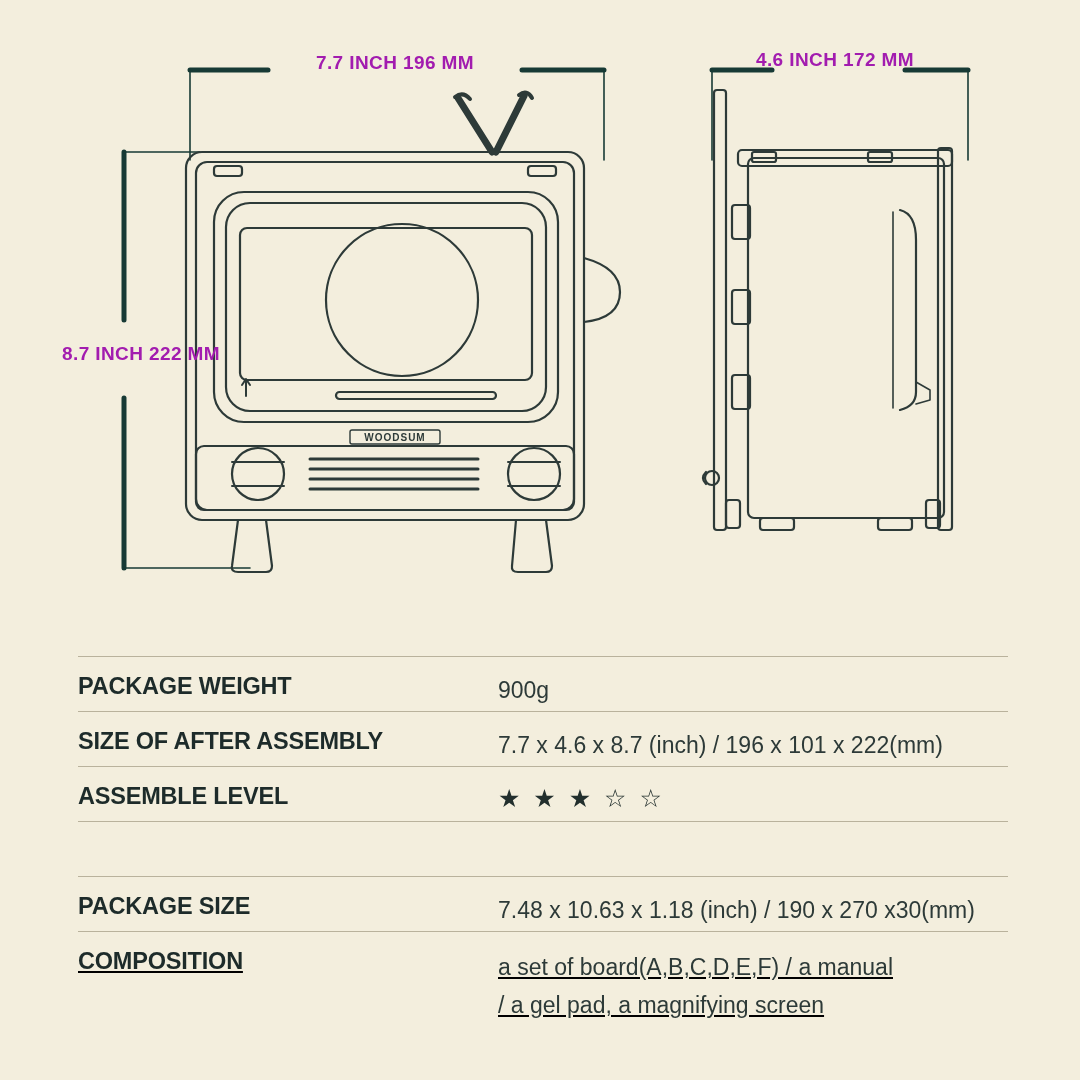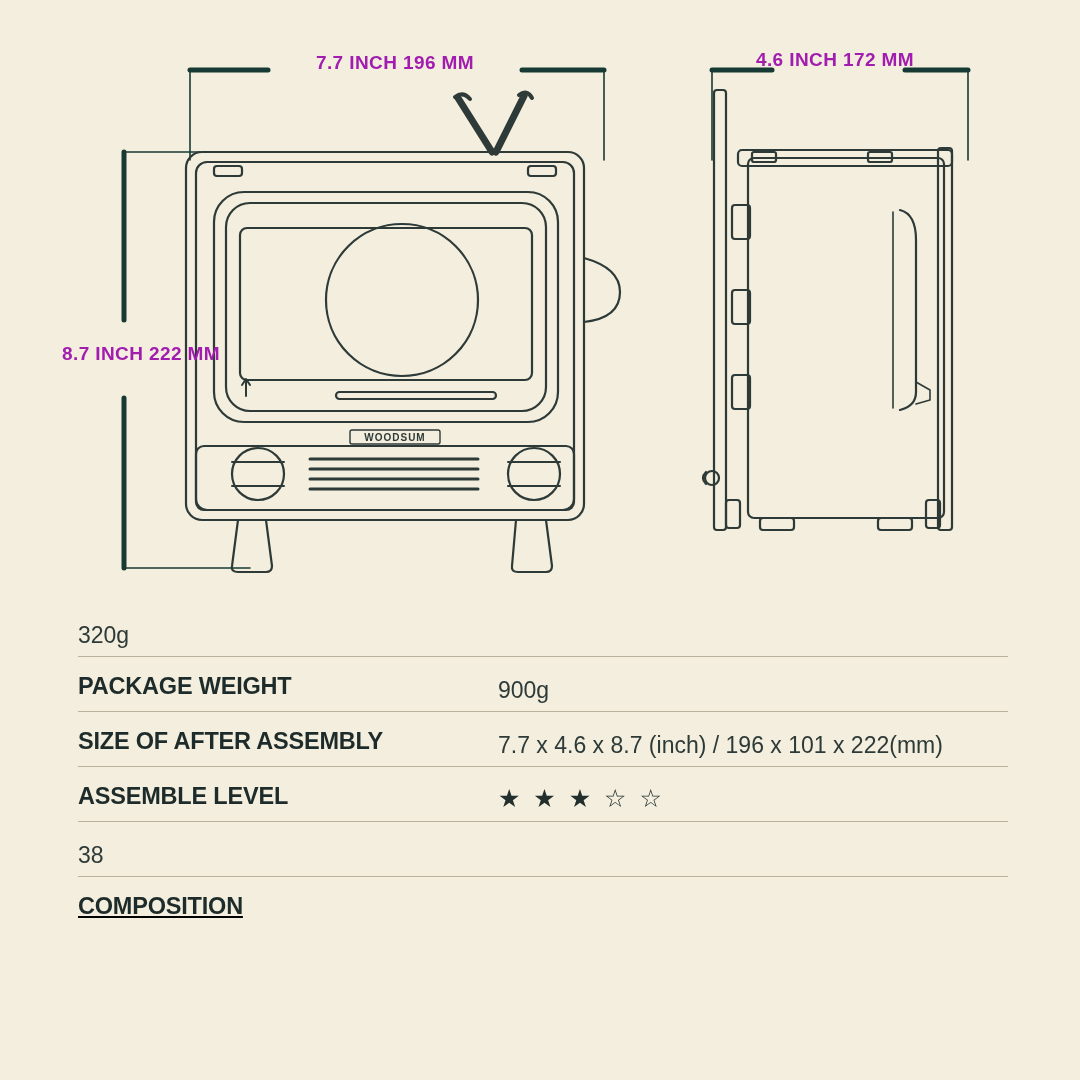--- a/index.html
+++ b/index.html
@@ -196,41 +196,45 @@
     <div class="dim-label" id="dim-width-side">4.6 INCH
 172 MM</div>
 
     <div class="dim-label" id="dim-height">8.7 INCH
 222 MM</div>
   </div>
 
   <div id="spec-table">
 
     <div class="spec-row">
-      <div class="spec-value">320g</div>
     </div>
 
     <div class="spec-row">
       <div class="spec-label">PACKAGE WEIGHT</div>
       <div class="spec-value">900g</div>
     </div>
 
     <div class="spec-row">
       <div class="spec-label">SIZE OF AFTER ASSEMBLY</div>
       <div class="spec-value">7.7 x 4.6 x 8.7 (inch) / 196 x 101 x 222(mm)</div>
     </div>
 
     <div class="spec-row">
       <div class="spec-label">ASSEMBLE LEVEL</div>
       <div class="spec-value stars">★ ★ ★ ☆ ☆</div>
     </div>
 
     <div class="spec-row">
-      <div class="spec-value">38</div>
-    </div>
-
+    </div>
+
+    <div class="spec-row">
+      <div class="spec-label">PACKAGE SIZE</div>
+      <div class="spec-value">7.48 x 10.63 x 1.18 (inch) / 190 x 270 x30(mm)</div>
+    </div>
 
     <div class="spec-row row-composition">
       <div class="spec-label">COMPOSITION</div>
+      <div class="spec-value">a set of board(A,B,C,D,E,F) / a manual
+/ a gel pad, a magnifying screen</div>
     </div>
 
   </div>
 </div>
 
 </body></html>

